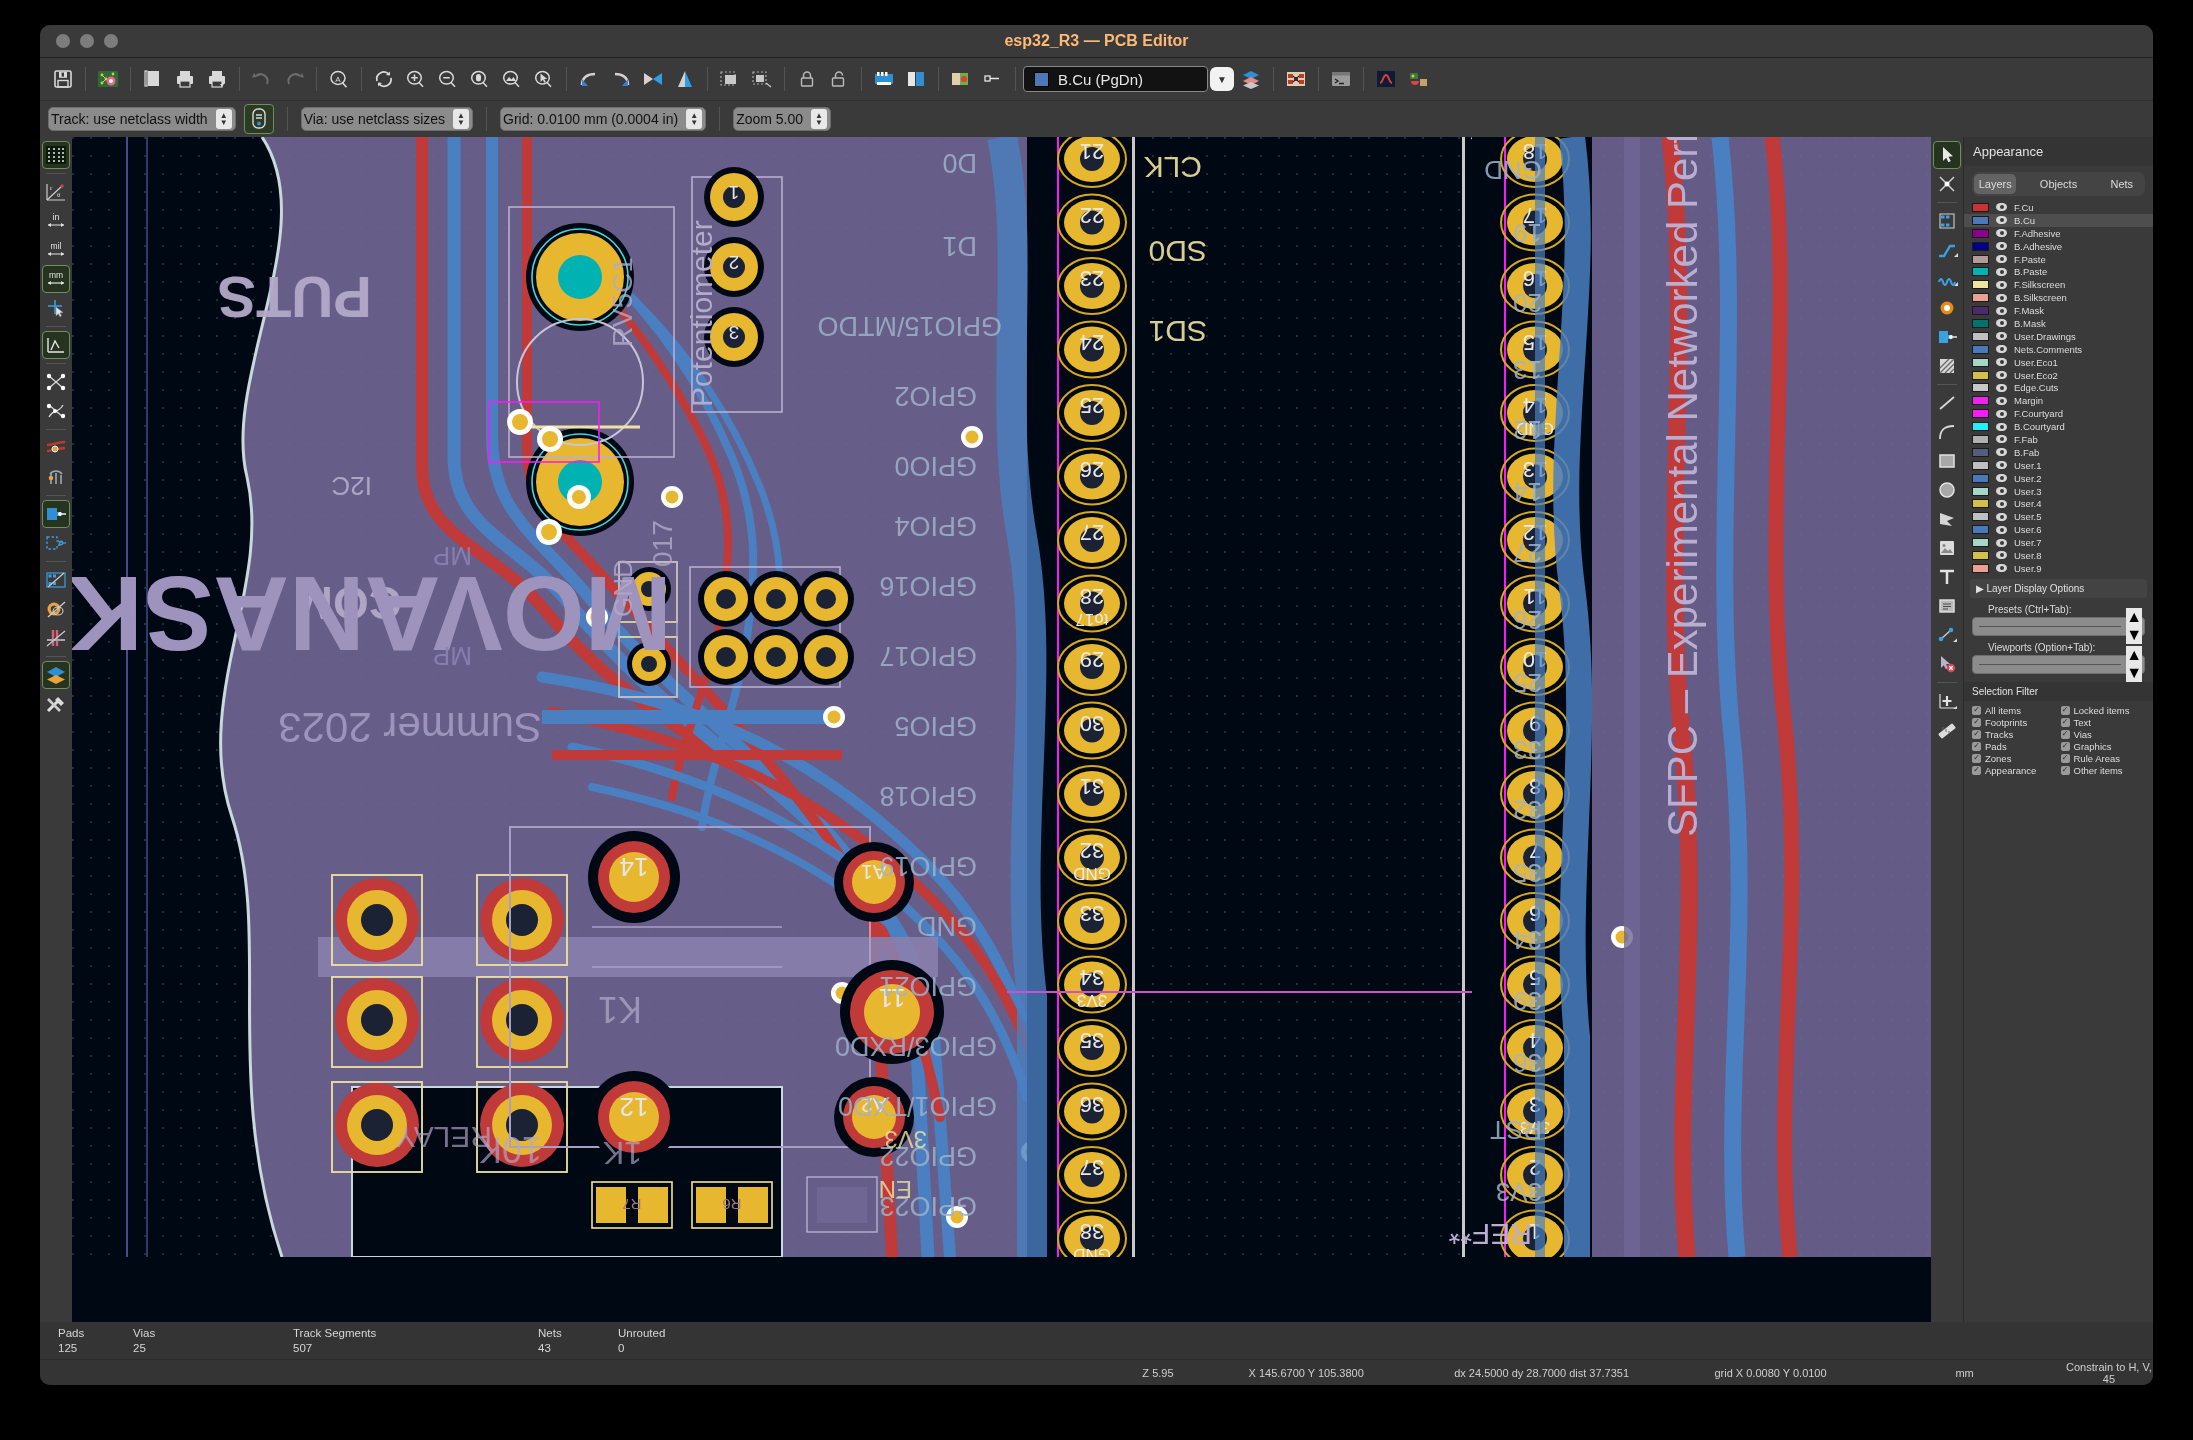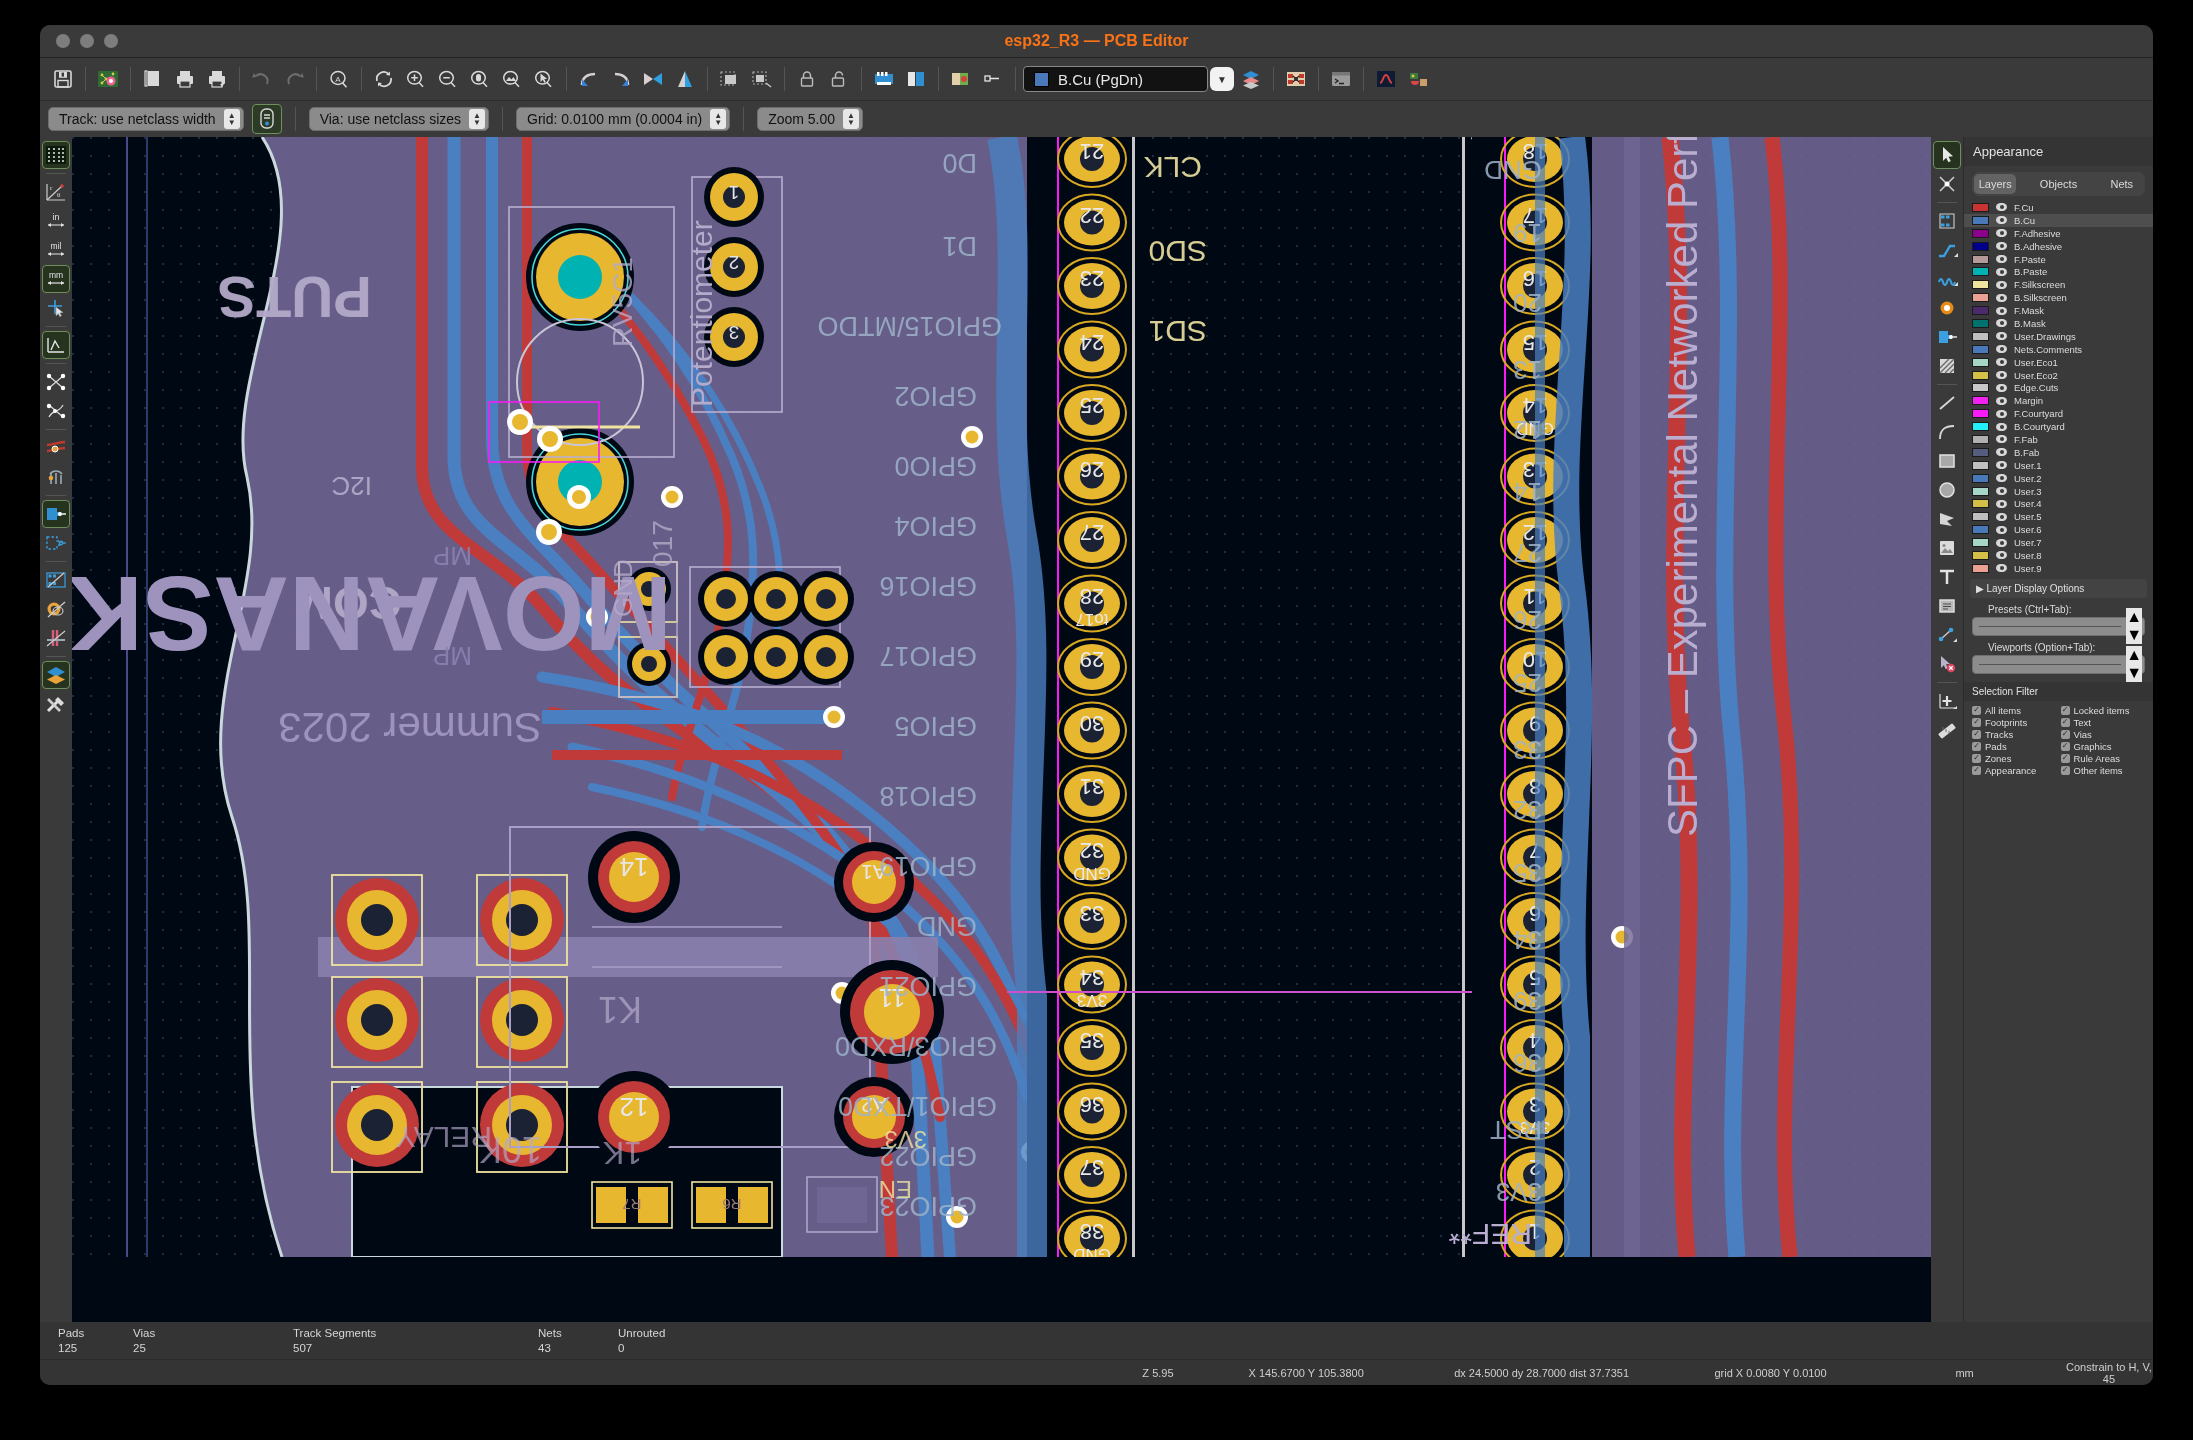--- a/index.html
+++ b/index.html
@@ -21,41 +21,41 @@
   .titlebar {
     height:33px; background:#3a3a3a;
     display:flex; align-items:center; position:relative;
     border-bottom:1px solid #222;
     flex:0 0 auto;
   }
   .traffic { display:flex; gap:10px; margin-left:16px; }
   .traffic span { width:14px; height:14px; border-radius:50%; background:#7d7d7d; display:block; }
   .title {
     position:absolute; left:0; right:0; text-align:center;
-    color:#f97316; font-size:16px; font-weight:bold;
+    color:#fdba74; font-size:16px; font-weight:bold;
     pointer-events:none;
   }
   
   .toolbar {
     background:#3a3a3a; display:flex; align-items:center;
     padding:0 8px; flex:0 0 auto;
   }
   .tb-main { height:42px; gap:2px; }
   .tb-aux  { height:37px; gap:8px; border-top:1px solid #2e2e2e; }
   .tbtn {
     width:30px;height:30px;display:flex;align-items:center;justify-content:center;
     border-radius:4px; flex:0 0 auto;
   }
   .tbtn svg { display:block; }
   .tbtn.on { background:#2c3a26; border:1px solid #6e8f5c; }
   .sep { width:1px; height:24px; background:#555; margin:0 5px; flex:0 0 auto;}
   .combo {
     background:#8b8b8b; border-radius:5px; height:24px;
     display:flex;align-items:center; color:#111; font-size:14px;
-    padding:0 3px 0 10px; gap:8px; flex:0 0 auto;
+    padding:0 3px 0 2px; gap:8px; flex:0 0 auto;
     border:1px solid #6d6d6d;
   }
   .combo .stepper {
     width:16px;height:20px;background:#e8e8e8;border-radius:3px;
     display:flex;flex-direction:column;align-items:center;justify-content:center;
     color:#333;font-size:8px;line-height:7px;
   }
   .layerbox {
     background:#121212;border:1px solid #888;border-radius:4px;height:26px;
     display:flex;align-items:center;padding:0 10px;gap:9px;color:#e6e6e6;font-size:15px;

